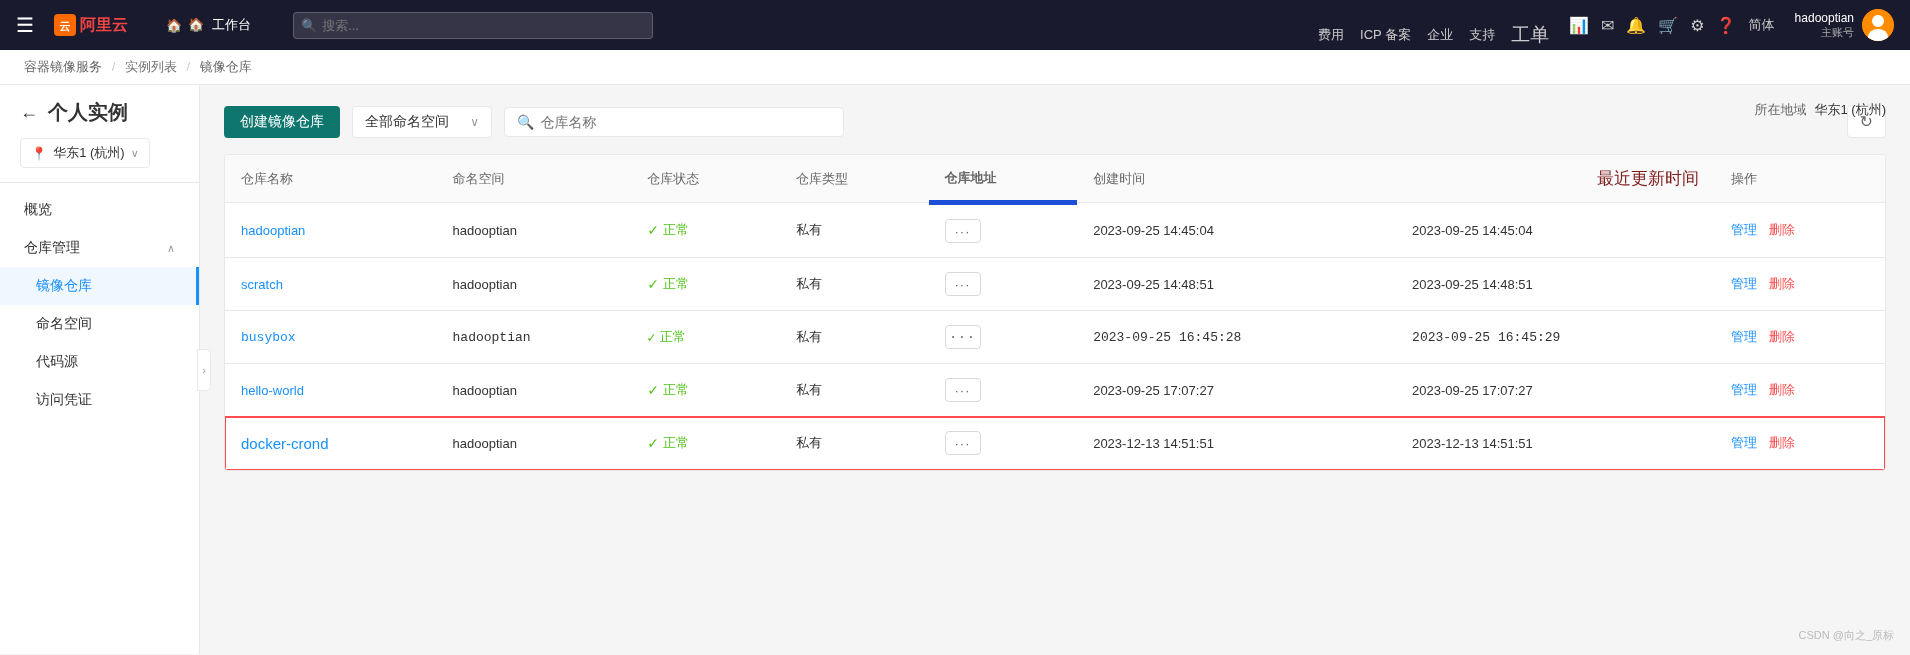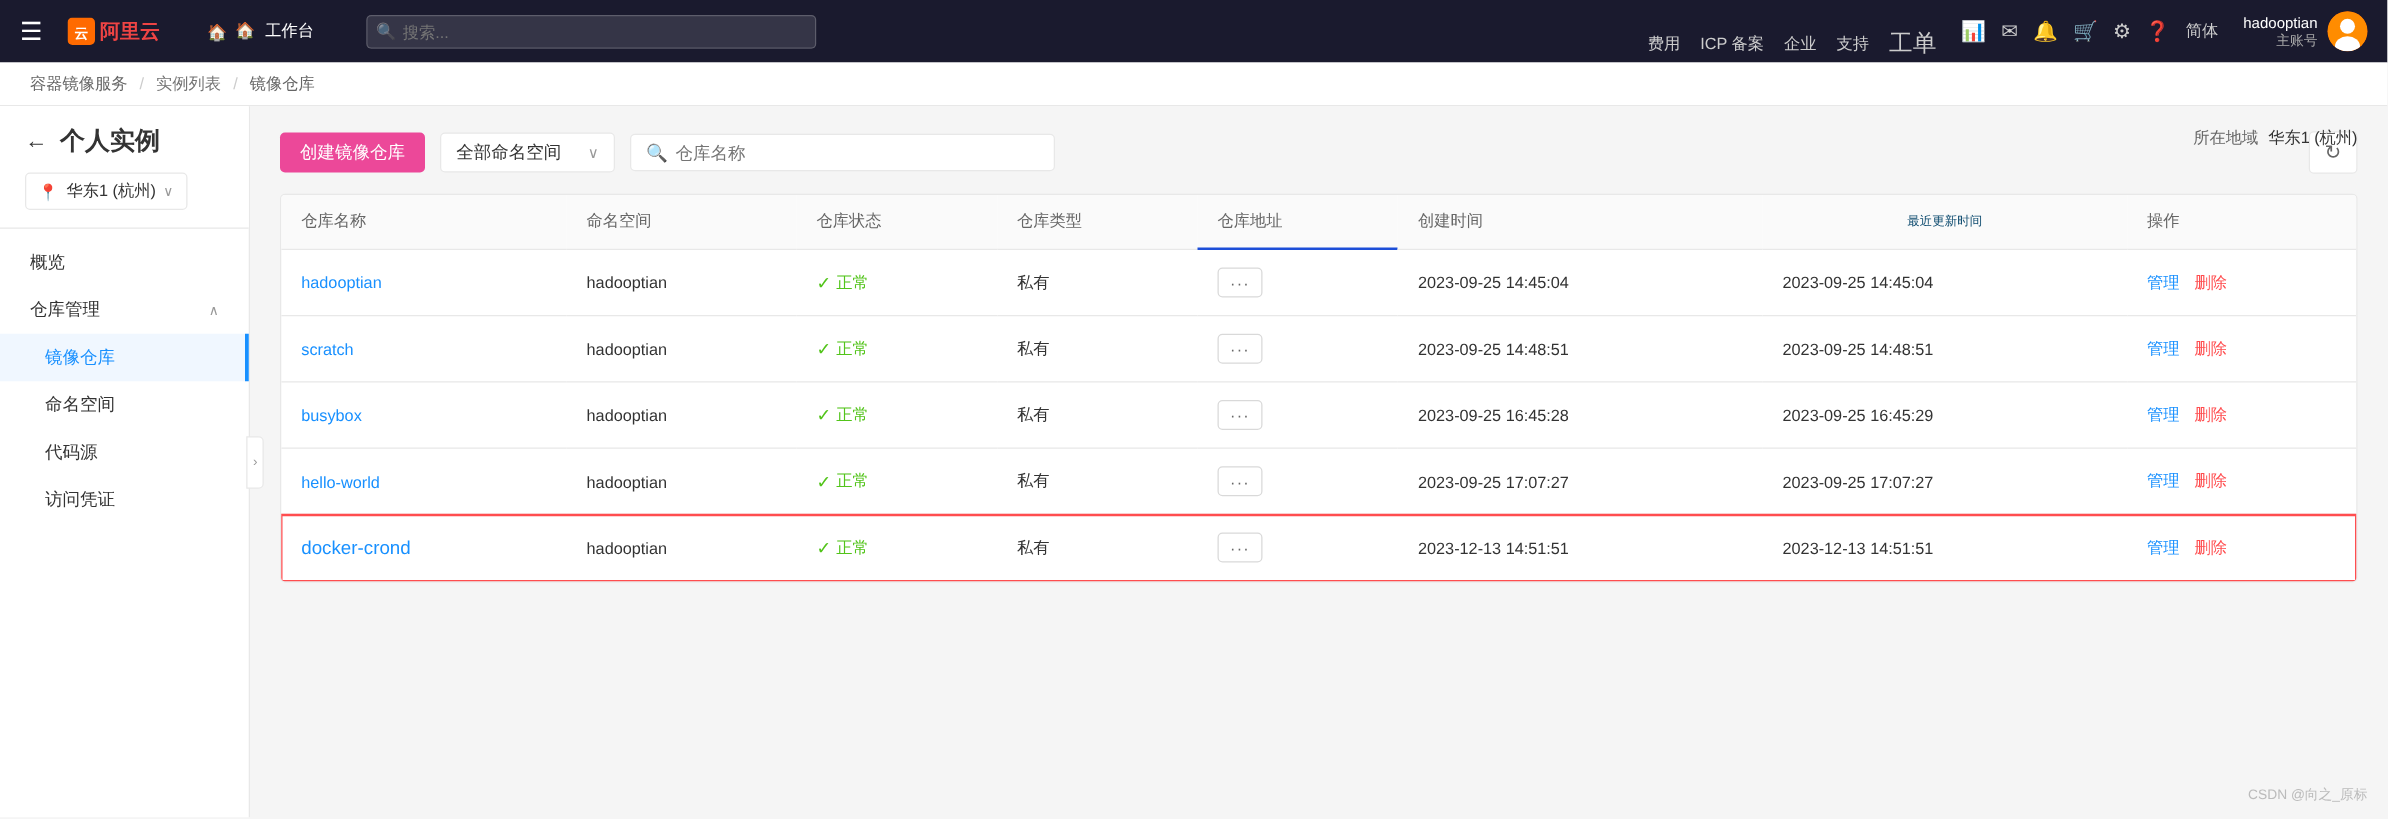--- a/index.html
+++ b/index.html
@@ -123,21 +123,21 @@
   </div>
 
   <div style="flex:1; padding:16px 24px; background:#f5f5f5; position:relative;">
 
     <div style="position:absolute; top:16px; right:24px; font-size:13px; color:#666; display:flex; align-items:center; gap:8px;">
       <span>所在地域</span>
       <span style="color:#333;">华东1 (杭州)</span>
     </div>
 
     <div style="display:flex; align-items:center; gap:12px; margin-bottom:16px; margin-top:4px;">
-      <button style="background:#ec4899; color:#fff; border:none; padding:7px 16px; border-radius:4px; cursor:pointer; font-size:14px;text-align:right;">创建镜像仓库</button>
+      <button style="background:#0f766e; color:#fff; border:none; padding:7px 16px; border-radius:4px; cursor:pointer; font-size:14px;text-align:right;">创建镜像仓库</button>
 
       <div style="display:flex; align-items:center; gap:6px; border:1px solid #e8e8e8; background:#fff; padding:6px 12px; border-radius:4px; cursor:pointer; font-size:14px; color:#333; min-width:140px;">
         <span>全部命名空间</span>
         <span style="color:#999; font-size:12px; margin-left:auto;">∨</span>
       </div>
 
       <div style="display:flex; align-items:center; border:1px solid #e8e8e8; background:#fff; border-radius:4px; padding:0 12px; width:340px;">
         <span style="color:#bbb; font-size:14px; margin-right:6px;">🔍</span>
         <input type="text" style="border: none; outline: none; font-size: 14px; padding: 6px 0px; color: rgb(51, 51, 51); flex: 1 1 0%; background: transparent;" placeholder="仓库名称">
       </div>
@@ -146,23 +146,23 @@
     </div>
 
     <div style="background:#fff; border-radius:4px; border:1px solid #e8e8e8; overflow:hidden;">
       <table style="width:100%; border-collapse:collapse;">
         <thead>
           <tr style="background:#fafafa;">
             <th style="padding:12px 16px; text-align:left; font-size:13px; font-weight:500; color:#666; border-bottom:1px solid #e8e8e8; white-space:nowrap;">仓库名称</th>
             <th style="padding:12px 16px; text-align:left; font-size:13px; font-weight:500; color:#666; border-bottom:1px solid #e8e8e8; white-space:nowrap;">命名空间</th>
             <th style="padding:12px 16px; text-align:left; font-size:13px; font-weight:500; color:#666; border-bottom:1px solid #e8e8e8; white-space:nowrap;">仓库状态</th>
             <th style="padding:12px 16px; text-align:left; font-size:13px; font-weight:500; color:#666; border-bottom:1px solid #e8e8e8; white-space:nowrap;">仓库类型</th>
-            <th style="padding:12px 16px; text-align:left; font-size:13px; font-weight:400; color:#666; border-bottom:2px solid #1d4ed8; white-space:nowrap;">仓库地址</th>
+            <th style="padding:12px 16px; text-align:left; font-size:13px; font-weight:700; color:#666; border-bottom:5px solid #1d4ed8; white-space:nowrap;">仓库地址</th>
             <th style="padding:12px 16px; text-align:left; font-size:13px; font-weight:500; color:#666; border-bottom:1px solid #e8e8e8; white-space:nowrap;">创建时间</th>
-            <th style="padding:12px 16px; text-align:center; font-size:10px; font-weight:500; color:#0c4a6e; border-bottom:1px solid #e8e8e8; white-space:nowrap;">最近更新时间</th>
+            <th style="padding:12px 16px; text-align:right; font-size:17px; font-weight:500; color:#7f1d1d; border-bottom:1px solid #e8e8e8; white-space:nowrap;">最近更新时间</th>
             <th style="padding:12px 16px; text-align:left; font-size:13px; font-weight:500; color:#666; border-bottom:1px solid #e8e8e8; white-space:nowrap;">操作</th>
           </tr>
         </thead>
         <tbody id="table-body">
         <tr style="border-bottom: 1px solid rgb(232, 232, 232);">
     <td style="padding:14px 16px; font-size:13px; vertical-align:middle;">
       <a href="#" style="color:#1890ff; text-decoration:none;">hadooptian</a>
     </td>
     <td style="padding:14px 16px; font-size:13px; color:#333; vertical-align:middle;">hadooptian</td>
     <td style="padding:14px 16px; font-size:13px; vertical-align:middle;">
@@ -201,21 +201,21 @@
     </td>
     <td style="padding:14px 16px; font-size:13px; color:#333; vertical-align:middle; white-space:nowrap;">2023-09-25 14:48:51</td>
     <td style="padding:14px 16px; font-size:13px; color:#333; vertical-align:middle; white-space:nowrap;">2023-09-25 14:48:51</td>
     <td style="padding:14px 16px; font-size:13px; vertical-align:middle;">
       <span style="display:inline-flex; gap:12px;">
         <a href="#" style="color:#1890ff; text-decoration:none; cursor:pointer;">管理</a>
         <a href="#" style="color:#ff4d4f; text-decoration:none; cursor:pointer;">删除</a>
       </span>
     </td>
   </tr>
-            <tr style="border-bottom: 1px solid rgb(232, 232, 232);">
+            <tr style="border-bottom: 1px solid rgb(232, 232, 232); font-family: Liberation Mono, monospace;">
     <td style="padding:14px 16px; font-size:13px; vertical-align:middle;">
       <a href="#" style="color:#1890ff; text-decoration:none;">busybox</a>
     </td>
     <td style="padding:14px 16px; font-size:13px; color:#333; vertical-align:middle;">hadooptian</td>
     <td style="padding:14px 16px; font-size:13px; vertical-align:middle;">
       <span style="display:inline-flex; align-items:center; gap:4px; color:#52c41a;">
         <span style="color:#52c41a; font-size:14px;">✓</span>
         <span>正常</span>
       </span>
     </td>

